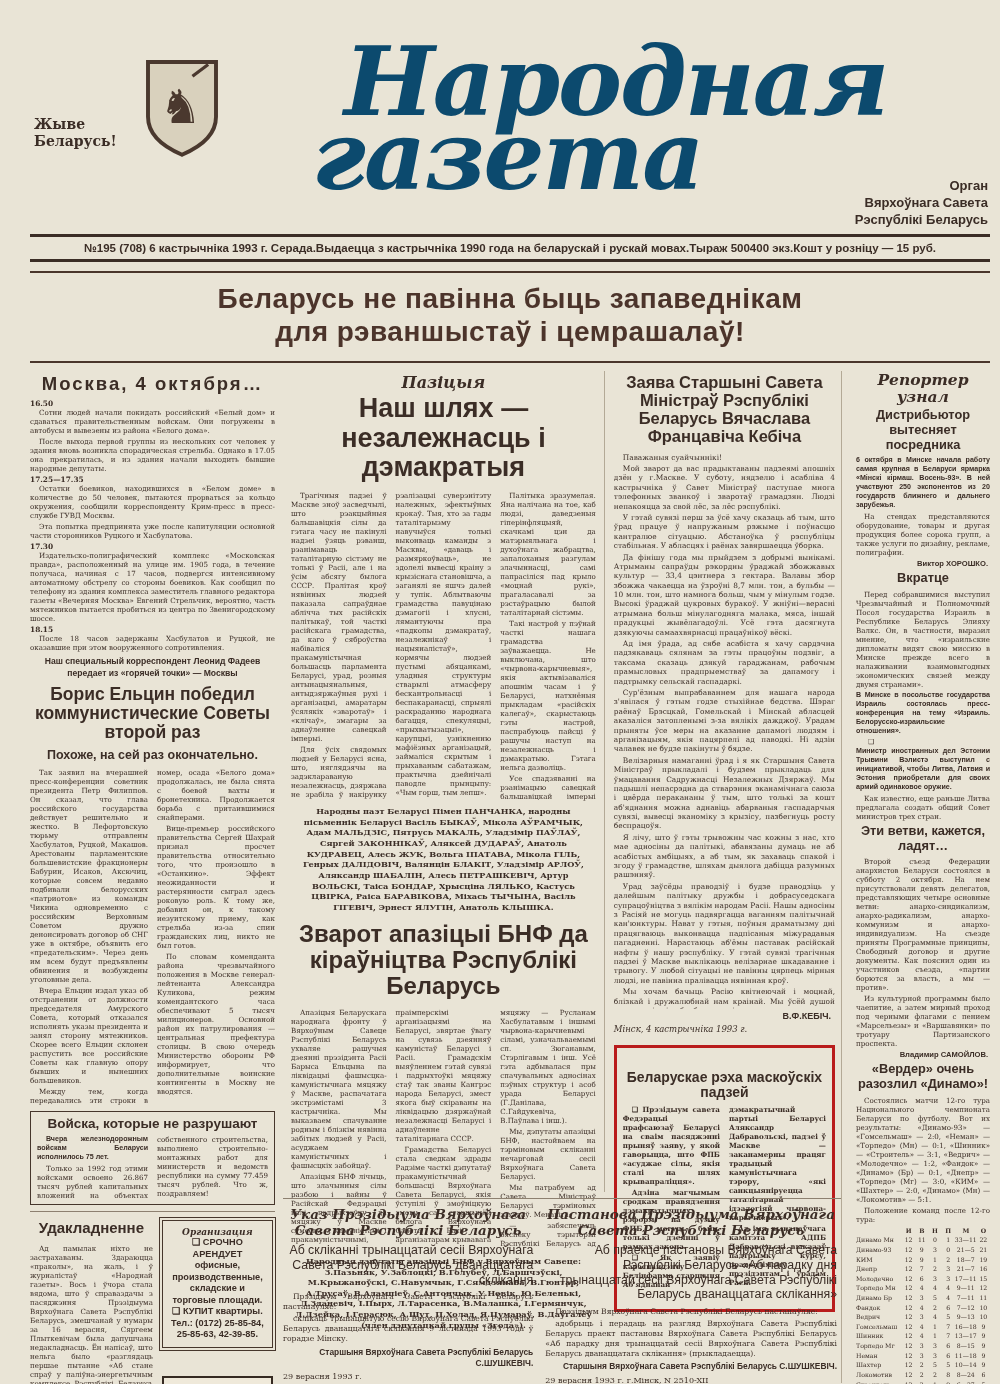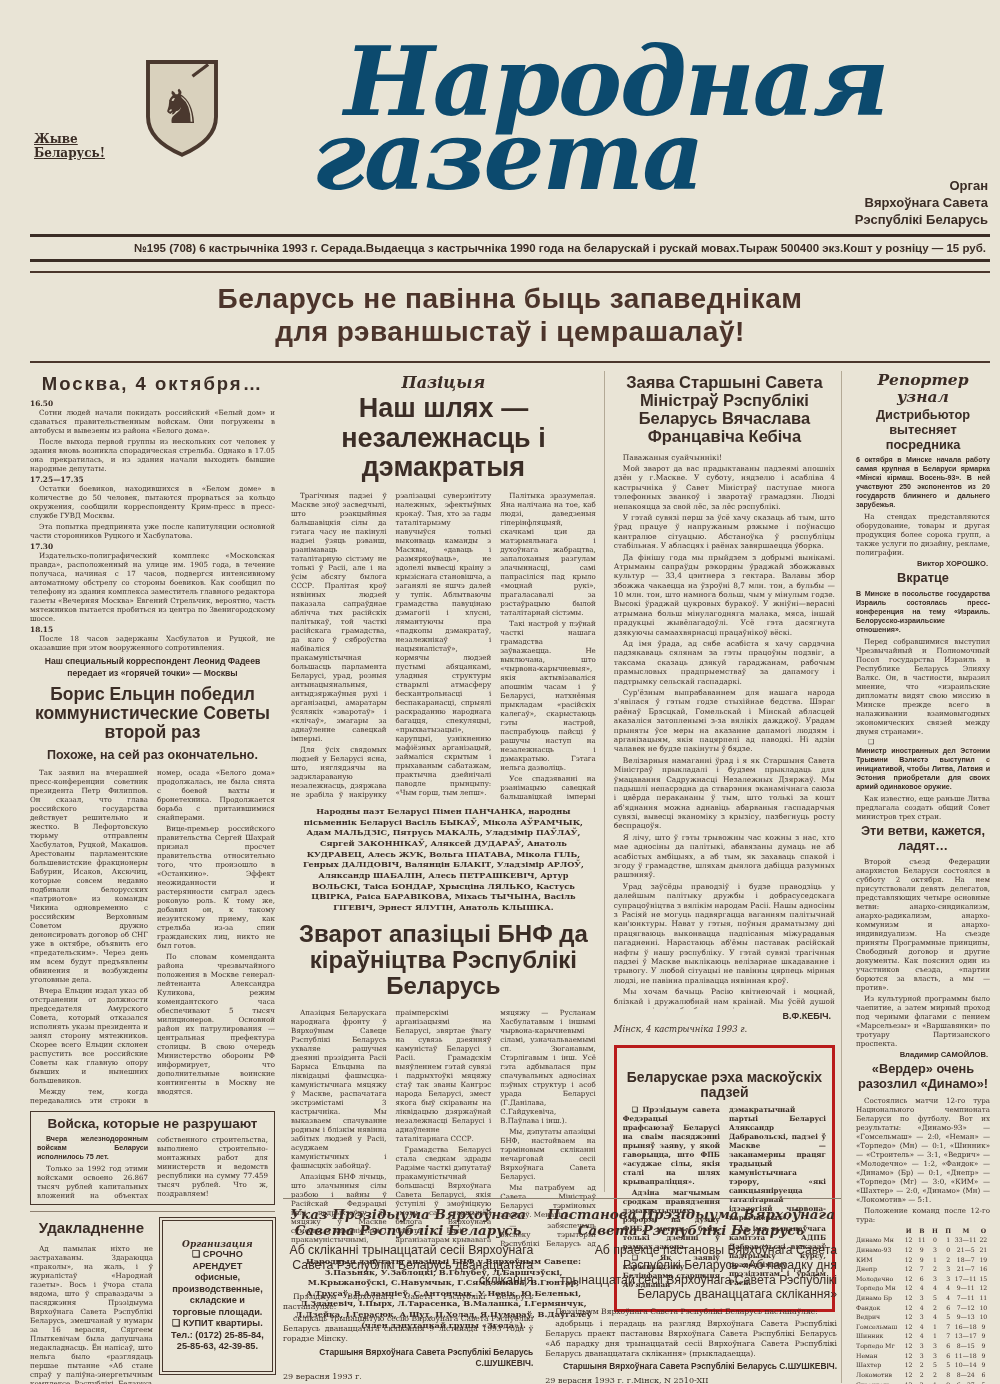--- a/index.html
+++ b/index.html
@@ -3,30 +3,30 @@
 <meta charset="utf-8">
 <style>
   html,body{margin:0;padding:0;background:#b9b2a2;}
   .page{position:relative;width:1000px;height:1384px;margin:0 auto;background:#e9e4d6;
         color:#3b2d26;font-family:"DejaVu Serif",serif;overflow:hidden;
         padding:52px 10px 0 30px;box-sizing:border-box;}
   .sans{font-family:"Liberation Sans",sans-serif;}
   
   .masthead{position:relative;height:182px;}
   .emblem{position:absolute;left:112px;top:6px;width:80px;height:102px;}
-  .motto{position:absolute;left:4px;top:80px;font-weight:bold;font-size:12px;line-height:1.2;text-decoration:underline;}
+  .motto{position:absolute;left:4px;top:64px;font-weight:bold;font-size:14px;line-height:1.2;}
   .logo{position:absolute;left:242px;top:-14px;width:724px;color:#0c4a6e;
         font-style:italic;font-weight:bold;letter-spacing:-2px;}
   .logo .l1{display:block;font-size:96px;line-height:.92;margin-left:72px;}
   .logo .l2{display:block;font-size:96px;line-height:.62;margin-left:40px;}
   .organ{position:absolute;right:2px;top:126px;text-align:right;font-weight:bold;
          font-size:13px;line-height:1.3;}
   
   .dateline{border-top:3px solid #3b2d26;border-bottom:3px solid #3b2d26;
-            display:flex;justify-content:flex-end;align-items:center;
+            display:flex;justify-content:center;align-items:center;
             padding:5px 4px;font-weight:bold;font-size:11.5px;}
   
   .banner{margin-top:9px;border-top:2px solid #4a362c;border-bottom:2px solid #4a362c;
           padding:9px 0 13px;text-align:center;font-weight:bold;font-size:28px;
           line-height:1.18;color:#4c342b;letter-spacing:.5px;}
   
   .bod{display:flex;margin-top:8px;height:1012px;}
   .colA{width:245px;flex:none;padding-right:8px;}
   .colBC{flex:1;display:flex;flex-direction:column;min-width:0;}
   .rowBC{display:flex;flex:1;min-height:0;}
@@ -58,21 +58,21 @@
   .date-it{font-style:italic;font-size:8.5px;margin:3px 0 6px;}
   
   .boxed{border:1.5px solid #46362c;padding:4px 6px;margin:6px 0;}
   .h-box{font-size:13.5px;margin:1px 0 4px;}
   .sect-rule{border-top:1px solid #8d8070;margin:6px 0 4px;}
   .udak-row{display:flex;margin-top:2px;}
   .udak{width:53%;padding-right:7px;}
   .ads{width:47%;}
   .h-udak{font-size:15px;margin:4px 0 7px;}
   .ad-rent{border:1px solid #46362c;outline:1px solid #46362c;outline-offset:2px;
-           margin:4px 2px 28px;padding:18px 5px;text-align:center;}
+           margin:4px 2px 28px;padding:6px 5px;text-align:center;}
   .ad-rent .org{font-style:italic;font-weight:bold;font-size:9px;}
   .ad-rent .b{font-weight:bold;font-size:9.2px;line-height:1.25;}
   .maz{border:2px solid #352a22;background:#efe9da;display:flex;flex-direction:column;
        text-align:center;height:392px;margin:0 2px;}
   .maz .buy{font-weight:bold;font-size:21px;letter-spacing:1px;padding-top:6px;}
   
   .h-rep{font-style:italic;font-weight:bold;font-size:15.5px;text-align:center;line-height:1.1;margin:0 0 3px;}
   .h-d{font-weight:bold;font-size:12.8px;text-align:center;line-height:1.15;margin:3px 0 4px;}
   .lead{font-weight:bold;}
   .pd{font-size:7.1px;line-height:1.27;text-align:justify;text-indent:8px;margin:0 0 2px;}
@@ -326,22 +326,22 @@
       <article>
         <div class="h-rep">Репортер узнал</div>
         <h3 class="h-d sans">Дистрибьютор вытесняет посредника</h3>
         <p class="pd pd-lead sans">6 октября в Минске начала работу самая крупная в Беларуси ярмарка «Мінскі кірмаш. Восень-93». В ней участвуют 250 экспонентов из 20 государств ближнего и дальнего зарубежья.</p>
         <p class="pd">На стендах представляются оборудование, товары и другая продукция более сорока групп, а также услуги по дизайну, рекламе, полиграфии.</p>
         <div class="byline sans">Виктор ХОРОШКО.</div>
       </article>
 
       <article>
         <h3 class="h-d sans">Вкратце</h3>
+        <p class="pd">Перед собравшимися выступил Чрезвычайный и Полномочный Посол государства Израиль в Республике Беларусь Элияху Валкс. Он, в частности, выразил мнение, что «израильские дипломаты видят свою миссию в Минске прежде всего в налаживании взаимовыгодных экономических связей между двумя странами».</p>
         <p class="pd pd-lead sans">В Минске в посольстве государства Израиль состоялась пресс-конференция на тему «Израиль. Белорусско-израильские отношения».</p>
-        <p class="pd">Перед собравшимися выступил Чрезвычайный и Полномочный Посол государства Израиль в Республике Беларусь Элияху Валкс. Он, в частности, выразил мнение, что «израильские дипломаты видят свою миссию в Минске прежде всего в налаживании взаимовыгодных экономических связей между двумя странами».</p>
         <div class="sq">❑</div>
         <p class="pd pd-lead sans">Министр иностранных дел Эстонии Трывини Вэлистэ выступил с инициативой, чтобы Литва, Латвия и Эстония приобретали для своих армий одинаковое оружие.</p>
         <p class="pd">Как известно, еще раньше Литва предлагала создать общий Совет министров трех стран.</p>
       </article>
 
       <article>
         <h3 class="h-d sans">Эти ветви, кажется, ладят…</h3>
         <div>
 
         <p class="pd">Второй съезд Федерации анархистов Беларуси состоялся в субботу 2 октября. На нем присутствовали девять делегатов, представляющих четыре основные ветви: анархо-синдикализм, анархо-радикализм, анархо-коммунизм и анархо-индивидуализм. На съезде приняты Программные принципы, Свободный договор и другие документы. Как пояснил один из участников съезда, «партии борются за власть, а мы — против».</p>

